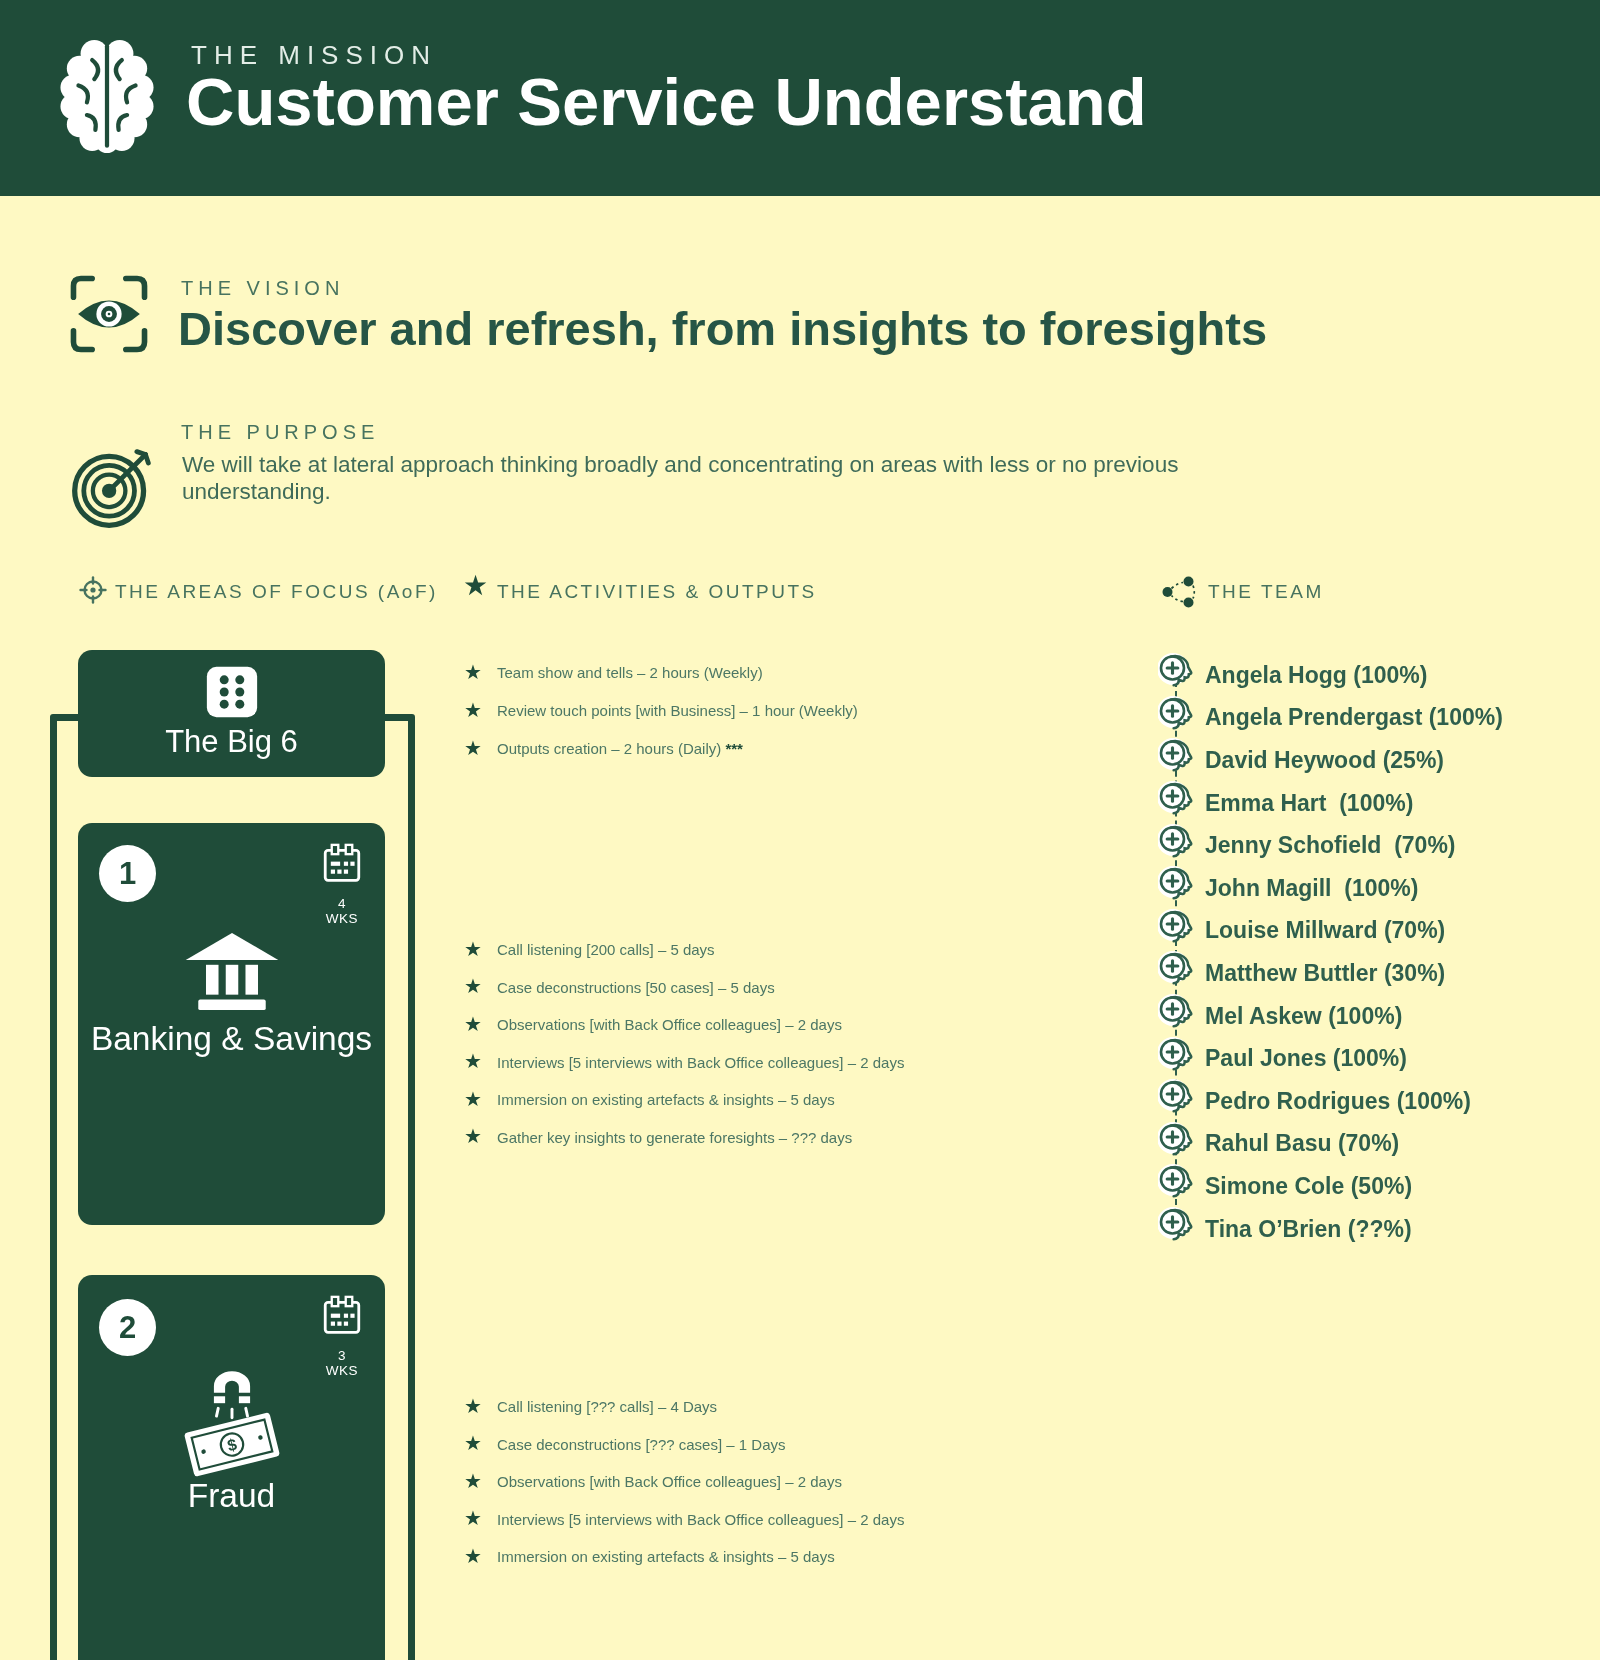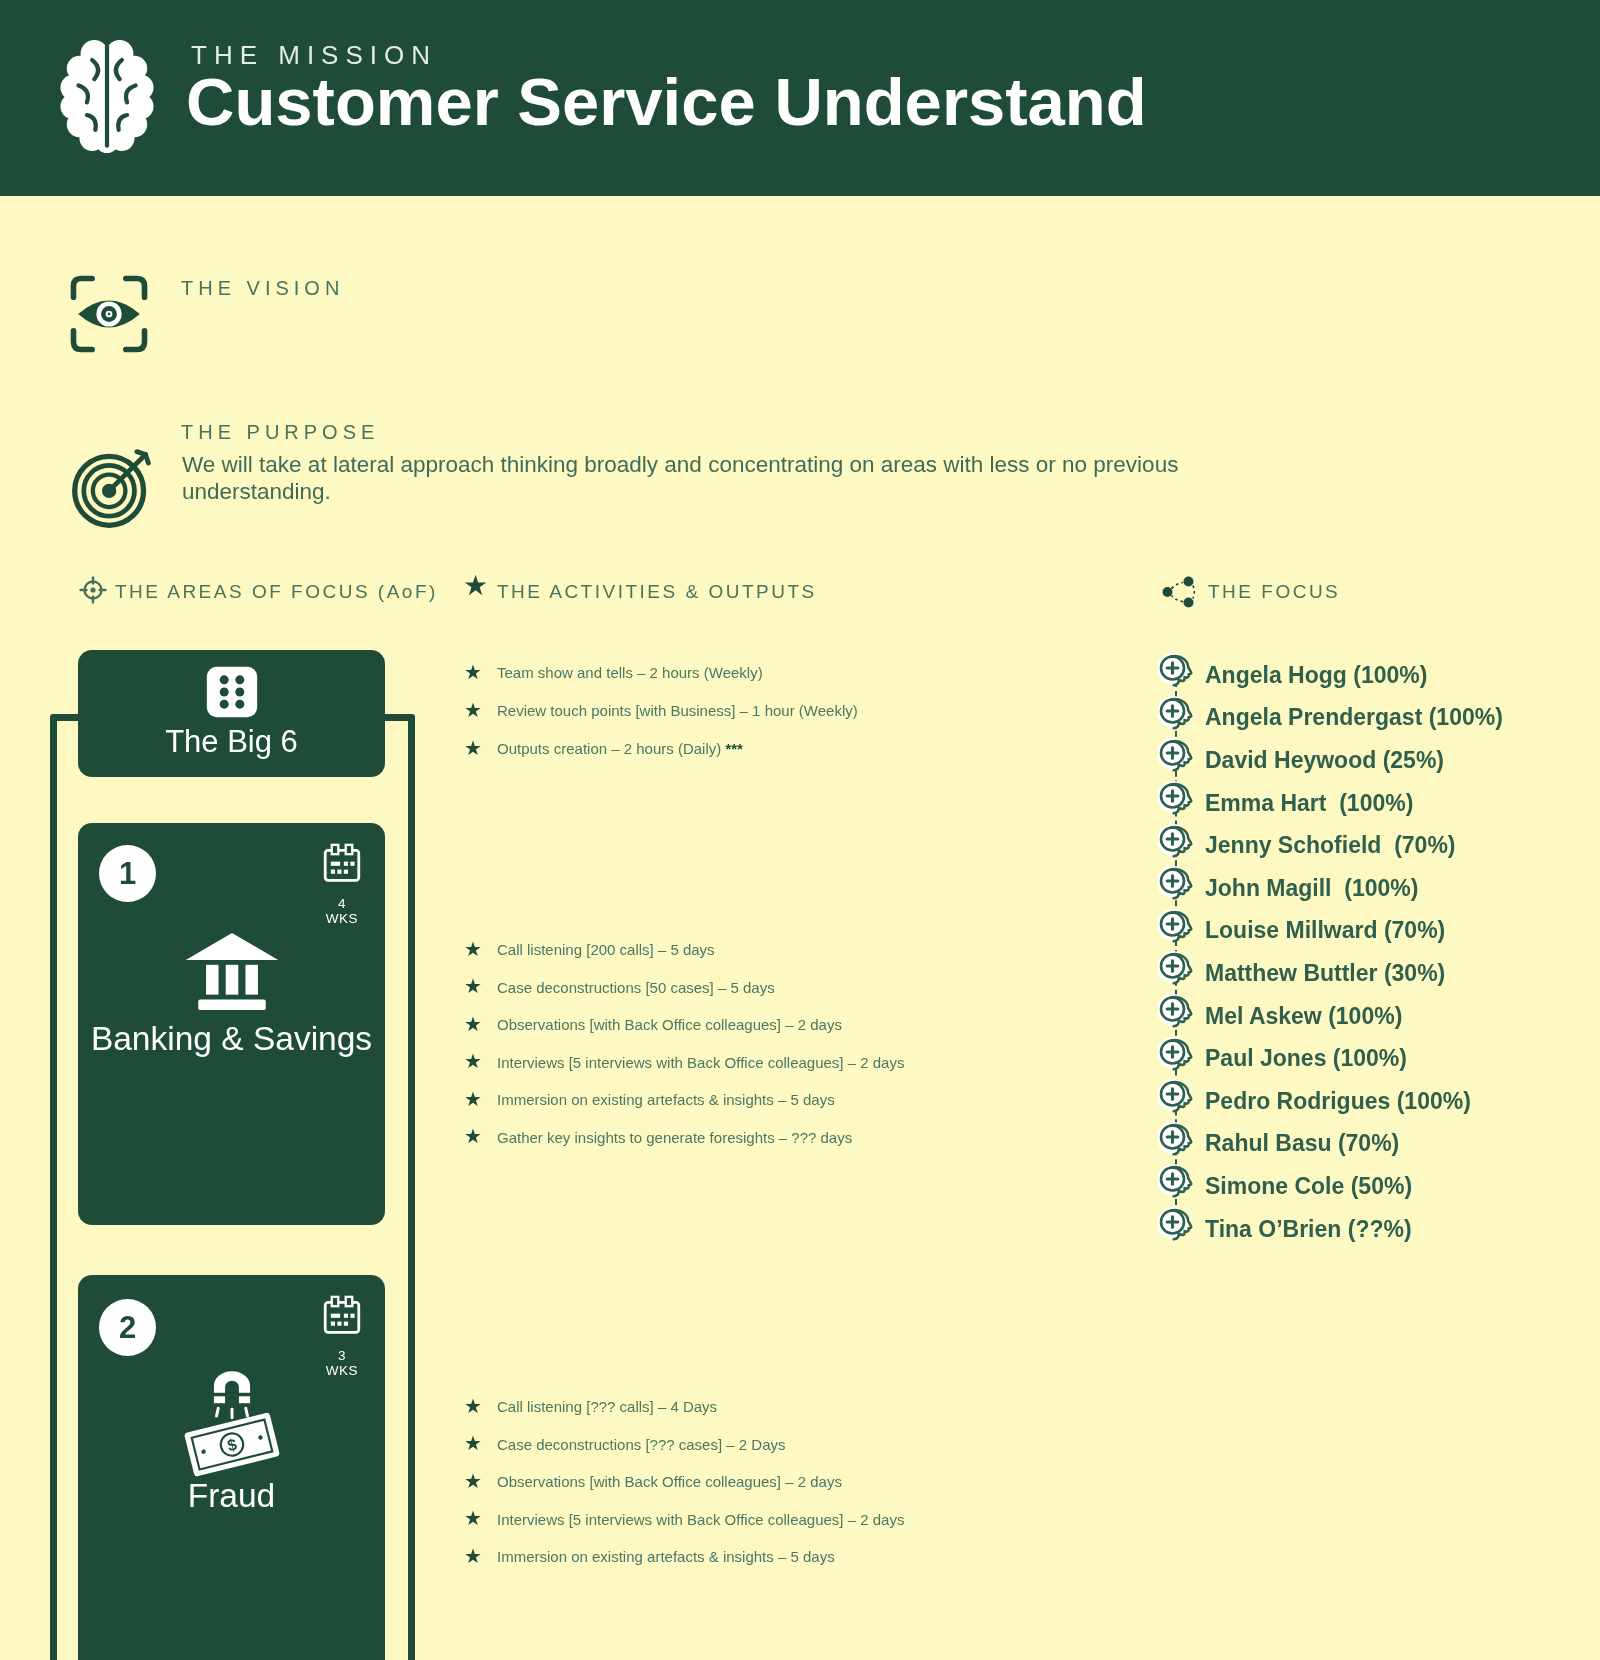--- a/index.html
+++ b/index.html
@@ -164,20 +164,21 @@
         <path d="M28 84 h-12 q-8 0 -8 -8 v-12"></path>
       </g>
       <path d="M13 46 Q46 17 79 46 Q46 75 13 46 Z" fill="#1F4C39"></path>
       <circle cx="46" cy="46" r="13.5" fill="#ffffff"></circle>
       <circle cx="46" cy="46" r="8.5" fill="#1F4C39"></circle>
       <circle cx="46" cy="46" r="3.6" fill="#ffffff"></circle>
       <circle cx="46" cy="46" r="1.4" fill="#1F4C39"></circle>
     </svg>
   </div>
   <div class="eyebrow vision-eyebrow">THE VISION</div>
+  <div class="vision-title">Discover and refresh, from insights to foresights</div>
 
   <div class="purpose-icon">
     <svg viewBox="0 0 92 92" width="88" height="88">
       <g stroke="#1F4C39" fill="none">
         <circle cx="43" cy="50" r="36" stroke-width="5.5"></circle>
         <circle cx="43" cy="50" r="26.5" stroke-width="5"></circle>
         <circle cx="43" cy="50" r="17" stroke-width="4.5"></circle>
       </g>
       <circle cx="43" cy="50" r="7.5" fill="#1F4C39"></circle>
       <g stroke="#1F4C39" stroke-width="5" stroke-linecap="round">
@@ -216,21 +217,21 @@
         <circle cx="27" cy="5.5" r="5"></circle>
         <circle cx="27" cy="26.5" r="5"></circle>
       </g>
       <g stroke="#1F4C39" stroke-width="1.7" fill="none" stroke-dasharray="2.5 3.2">
         <path d="M10 12.5 Q16 7 21.5 6.5"></path>
         <path d="M31.5 9.5 Q34 16 31.5 22.5"></path>
         <path d="M21.5 25.5 Q15 25 10 19.5"></path>
       </g>
     </svg>
   </div>
-  <div class="col-head-label team-head-label">THE FOCUS</div>
+  <div class="col-head-label team-head-label">THE TEAM</div>
 
   <div class="aof-outline"></div>
 
   <div class="big6-card">
     <span class="big6-dice">
       <svg viewBox="0 0 60 60" width="52" height="52">
         <rect x="1" y="1" width="58" height="58" rx="11" fill="#ffffff"></rect>
         <g fill="#1F4C39">
           <circle cx="21" cy="16" r="5.2"></circle>
             <circle cx="39" cy="16" r="5.2"></circle>
@@ -333,21 +334,21 @@
     <li>Call listening [200 calls] – 5 days</li>
     <li>Case deconstructions [50 cases] – 5 days</li>
     <li>Observations [with Back Office colleagues] – 2 days</li>
     <li>Interviews [5 interviews with Back Office colleagues] – 2 days</li>
     <li>Immersion on existing artefacts &amp; insights – 5 days</li>
     <li>Gather key insights to generate foresights – ??? days</li>
   </ul>
 
   <ul class="act-list list-fraud">
     <li>Call listening [??? calls] – 4 Days</li>
-    <li>Case deconstructions [??? cases] – 2 Days</li>
+    <li>Case deconstructions [??? cases] – 1 Days</li>
     <li>Observations [with Back Office colleagues] – 2 days</li>
     <li>Interviews [5 interviews with Back Office colleagues] – 2 days</li>
     <li>Immersion on existing artefacts &amp; insights – 5 days</li>
   </ul>
 
   <div class="team-line"></div>
   <div class="team-list">
     <div class="team-row">
       <span class="head-icon">
         <svg viewBox="0 0 40 38" width="40" height="38">

